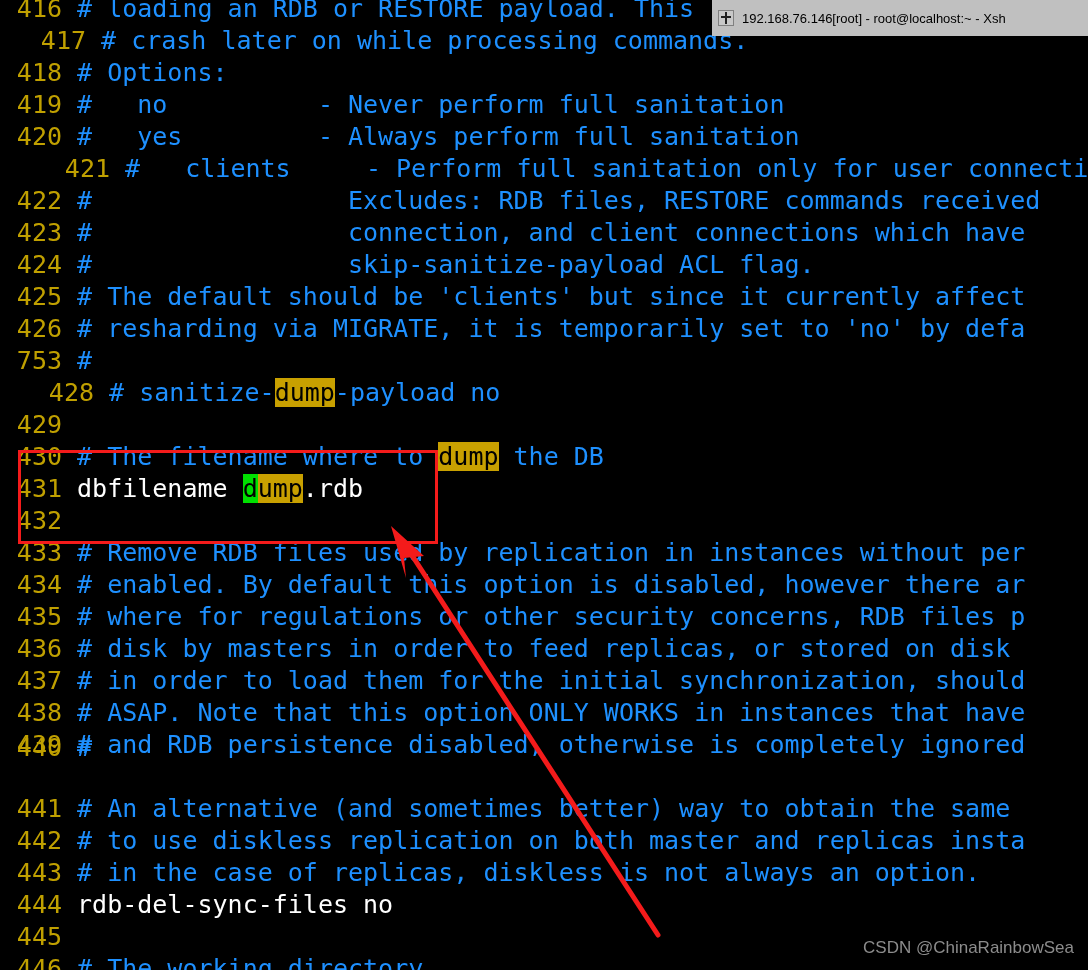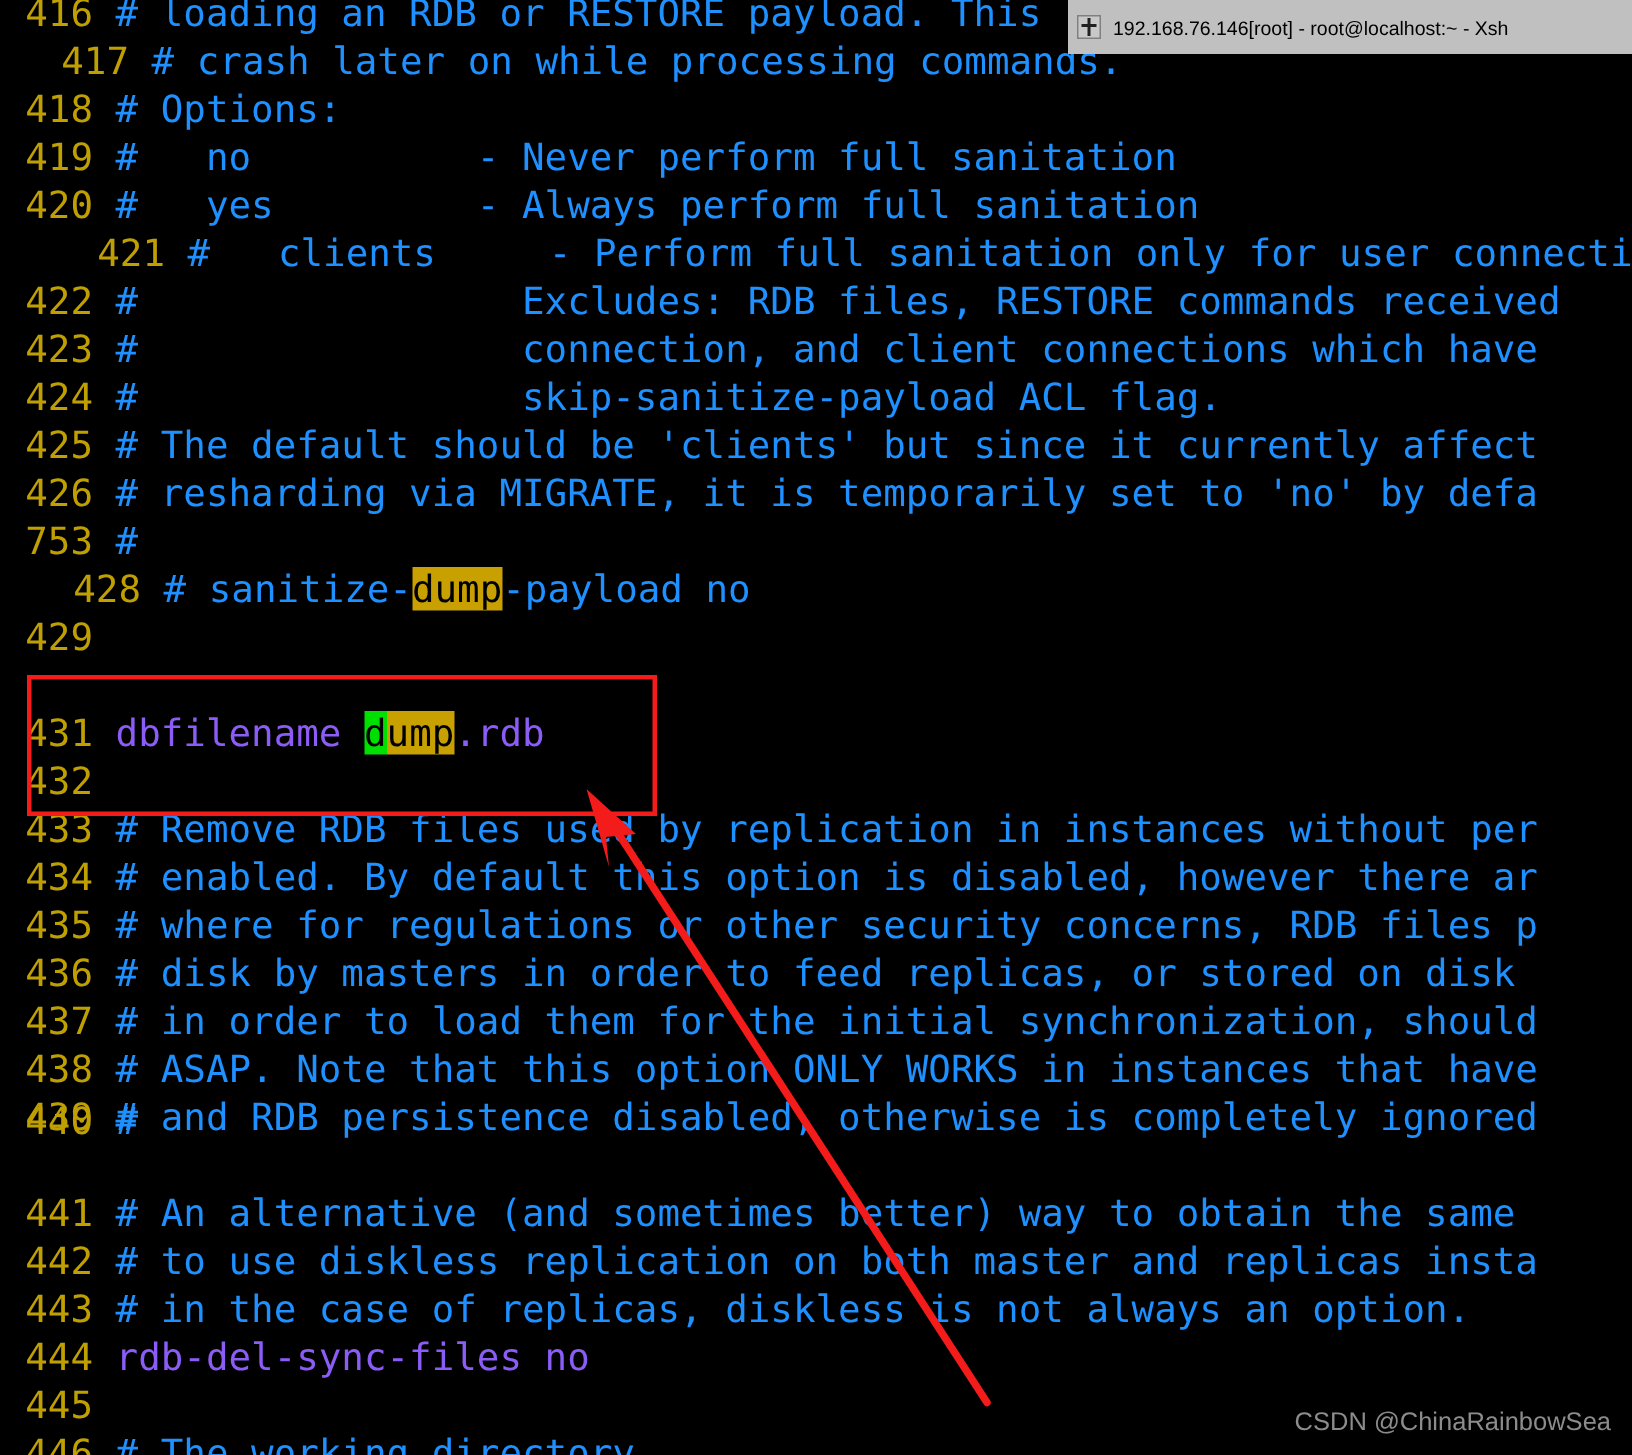--- a/index.html
+++ b/index.html
@@ -84,21 +84,21 @@
     width: 1088px;
   }
   .ln {
     display: inline-block;
     width: 62px;
     text-align: right;
     color: #c0a000;
     padding-right: 0px;
   }
   .body  { color: #1e90ff; }
-  .plain { color: #8b5cf6; }
+  .plain { color: #ffffff; }
   .hl    { background: #c8a000; color: #000000; }
   .cur   { background: #00e000; color: #000000; }
 
   
   #redbox {
     position: absolute;
     left: 18px;
     top: 450px;
     width: 420px;
     height: 94px;
@@ -139,20 +139,21 @@
       <div class="row" style="top: 121px;"><span class="ln">420</span><span> </span><span class="body">#   yes         - Always perform full sanitation</span></div>
       <div class="row" style="top: 153px; padding-left: 48px;"><span class="ln">421</span><span> </span><span class="body">#   clients     - Perform full sanitation only for user connecti</span></div>
       <div class="row" style="top: 185px;"><span class="ln">422</span><span> </span><span class="body">#                 Excludes: RDB files, RESTORE commands received</span></div>
       <div class="row" style="top: 217px;"><span class="ln">423</span><span> </span><span class="body">#                 connection, and client connections which have </span></div>
       <div class="row" style="top: 249px;"><span class="ln">424</span><span> </span><span class="body">#                 skip-sanitize-payload ACL flag.</span></div>
       <div class="row" style="top: 281px;"><span class="ln">425</span><span> </span><span class="body"># The default should be 'clients' but since it currently affect</span></div>
       <div class="row" style="top: 313px;"><span class="ln">426</span><span> </span><span class="body"># resharding via MIGRATE, it is temporarily set to 'no' by defa</span></div>
       <div class="row" style="top: 345px;"><span class="ln">753</span><span> </span><span class="body">#</span></div>
       <div class="row" style="top: 377px; padding-left: 32px;"><span class="ln">428</span><span> </span><span class="body"># sanitize-</span><span class="hl">dump</span><span class="body">-payload no</span></div>
       <div class="row" style="top: 409px;"><span class="ln">429</span><span> </span><span class="body"></span></div>
+      <div class="row" style="top: 441px;"><span class="ln">430</span><span> </span><span class="body"># The filename where to </span><span class="hl">dump</span><span class="body"> the DB</span></div>
       <div class="row" style="top: 473px;"><span class="ln">431</span><span> </span><span class="plain">dbfilename </span><span class="cur">d</span><span class="hl">ump</span><span class="plain">.rdb</span></div>
       <div class="row" style="top: 505px;"><span class="ln">432</span><span> </span><span class="body"></span></div>
       <div class="row" style="top: 537px;"><span class="ln">433</span><span> </span><span class="body"># Remove RDB files used by replication in instances without per</span></div>
       <div class="row" style="top: 569px;"><span class="ln">434</span><span> </span><span class="body"># enabled. By default this option is disabled, however there ar</span></div>
       <div class="row" style="top: 601px;"><span class="ln">435</span><span> </span><span class="body"># where for regulations or other security concerns, RDB files p</span></div>
       <div class="row" style="top: 633px;"><span class="ln">436</span><span> </span><span class="body"># disk by masters in order to feed replicas, or stored on disk </span></div>
       <div class="row" style="top: 665px;"><span class="ln">437</span><span> </span><span class="body"># in order to load them for the initial synchronization, should</span></div>
       <div class="row" style="top: 697px;"><span class="ln">438</span><span> </span><span class="body"># ASAP. Note that this option ONLY WORKS in instances that have</span></div>
       <div class="row" style="top: 729px;"><span class="ln">439</span><span> </span><span class="body"># and RDB persistence disabled, otherwise is completely ignored</span></div>
       <div class="row" style="top: 732px;"><span class="ln">440</span><span> </span><span class="body">#</span></div>

